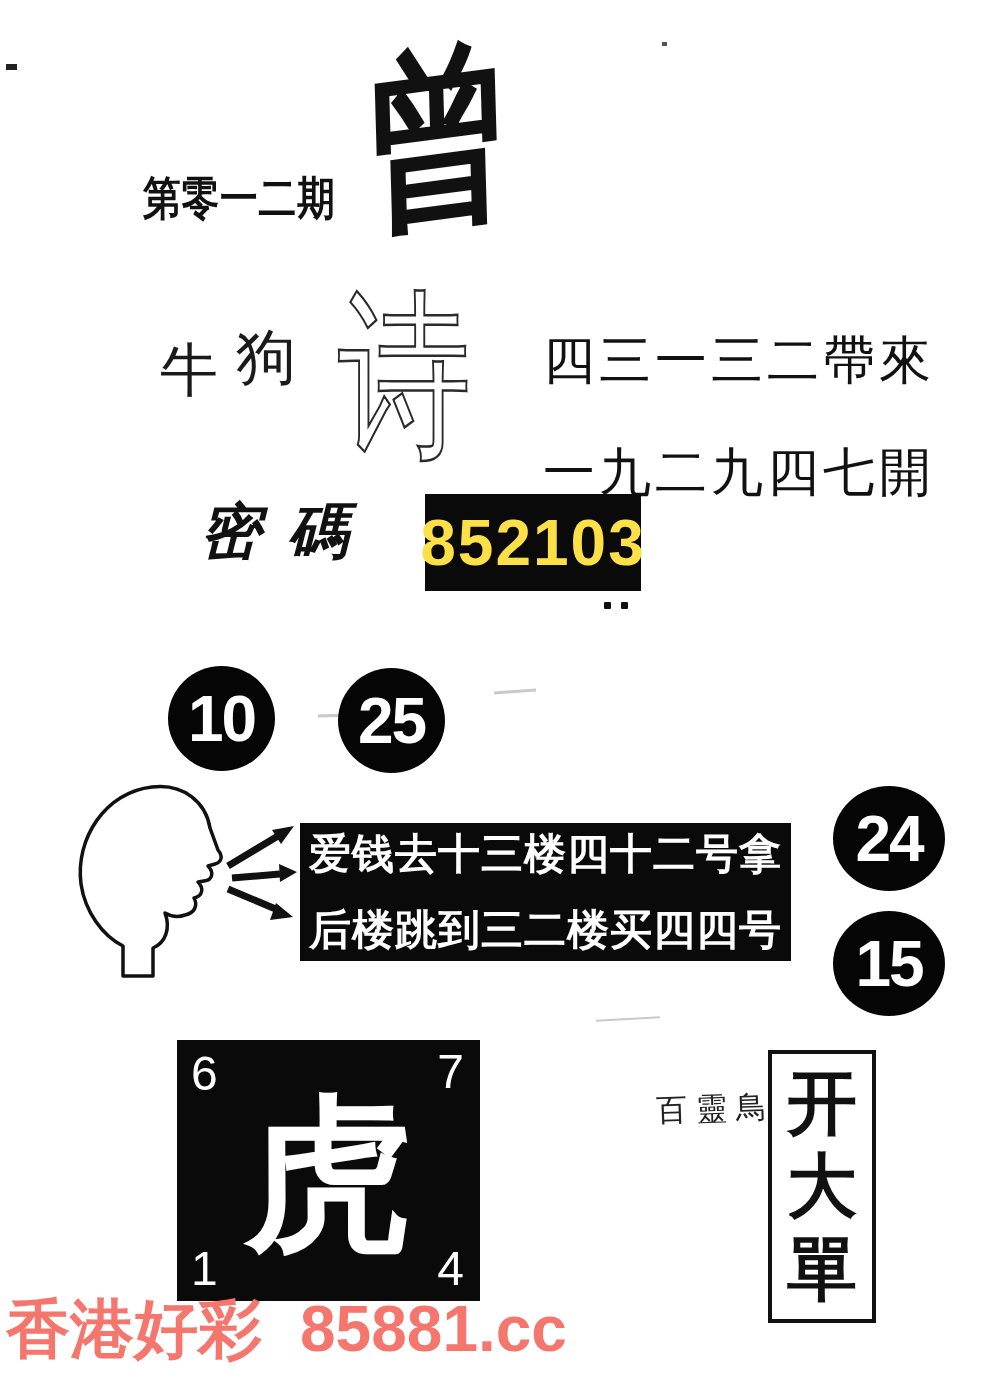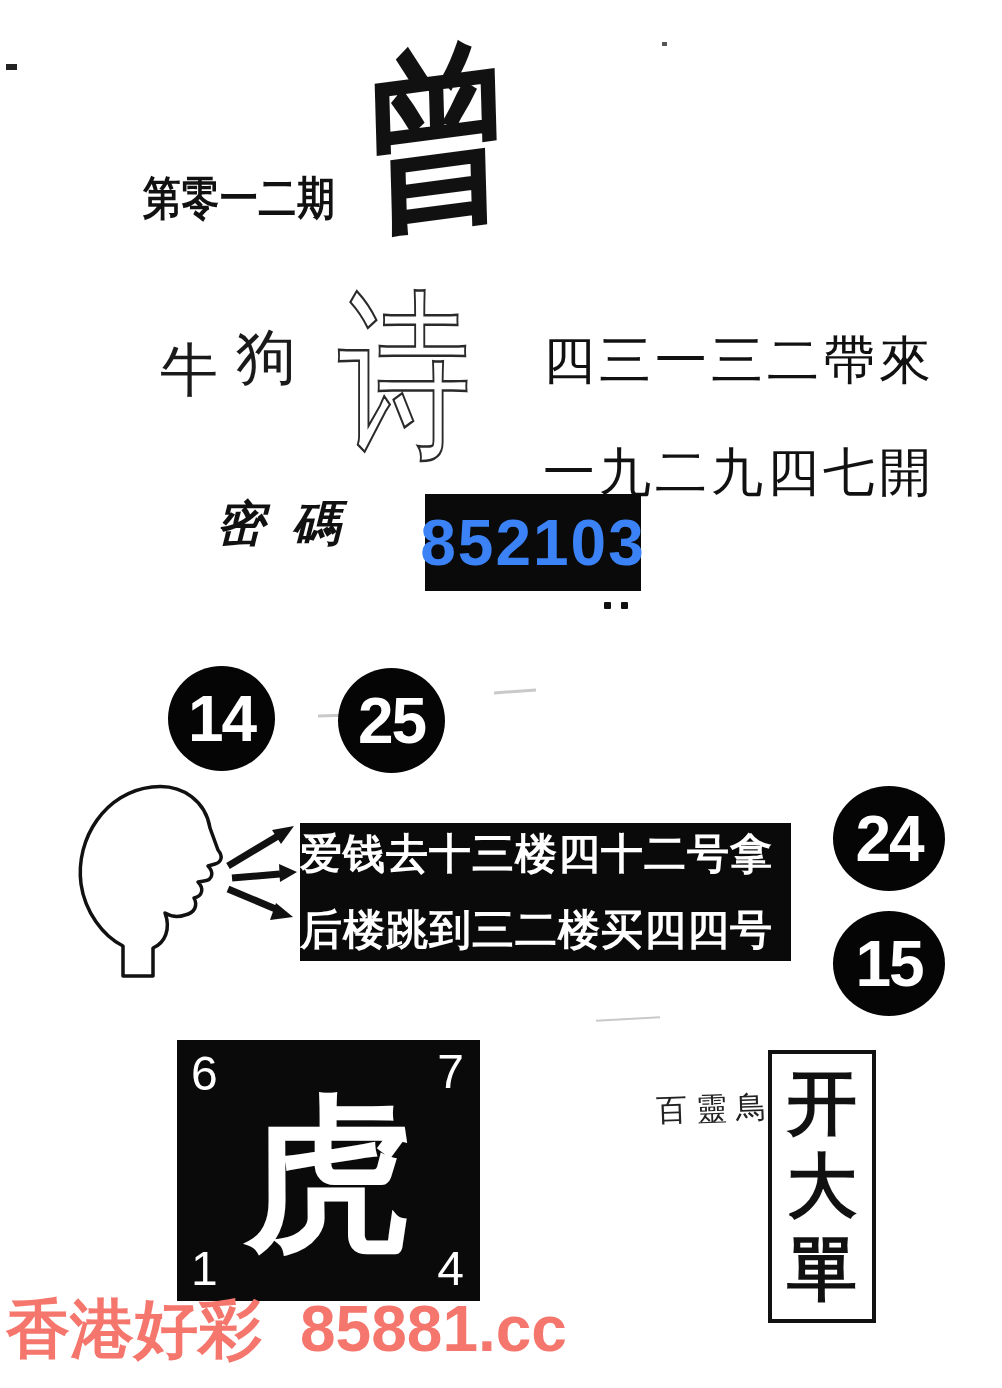--- a/index.html
+++ b/index.html
@@ -46,27 +46,27 @@
     -webkit-text-stroke: 2.5px #2a2a2a;
     transform: scaleX(0.74); transform-origin: left top;
     font-weight: 500;
   }
   .poem-line { left: 543px; font-size: 52px; font-weight: 500; letter-spacing: 4px; white-space: nowrap; }
   .poem-line-1 { top: 326px; }
   .poem-line-2 { top: 406px; margin-top: 32px; }
 
   
   .password-label {
-    left: 216px; top: 492px;
-    font-size: 48px; font-weight: 800; font-style: italic;
+    left: 200px; top: 492px;
+    font-size: 60px; font-weight: 800; font-style: italic;
     letter-spacing: 28px; white-space: nowrap;
   }
   .password-box {
     left: 425px; top: 494px; width: 216px; height: 97px;
-    background: #0a0a0a; color: #3b82f6;
+    background: #0a0a0a; color: #fde047;
     display: flex; align-items: center; justify-content: center;
     font-family: "Liberation Sans", sans-serif;
     font-size: 64px; font-weight: 700; letter-spacing: 2px;
   }
   .dot { width: 7px; height: 7px; background: #111; border-radius: 1px; }
   .dot-1 { left: 604px; top: 602px; }
   .dot-2 { left: 621px; top: 602px; }
 
   
   .ball {
@@ -83,21 +83,21 @@
   .ball-24 { left: 833px; top: 786px; width: 112px; }
   .ball-15 { left: 833px; top: 911px; width: 112px; }
 
   
   .speech-svg { left: 68px; top: 776px; }
 
   
   .speech-box {
     left: 300px; top: 823px; width: 491px; height: 138px;
     background: #0a0a0a; color: #fff;
-    display: flex; flex-direction: column; justify-content: center;
+    display: flex; flex-direction: column; align-items: center; justify-content: center;
     gap: 20px;
     font-family: "Liberation Sans", sans-serif;
     font-weight: 700; font-size: 42px; letter-spacing: 1px;
     white-space: nowrap;
   }
 
   
   .tiger-tile {
     left: 177px; top: 1040px; width: 303px; height: 261px;
     background: #0a0a0a; color: #fff;
@@ -170,21 +170,21 @@
   <div class="abs zodiac-right">狗</div>
   <div class="abs poem-outline">诗</div>
   <div class="abs poem-line poem-line-1">四三一三二帶來</div>
   <div class="abs poem-line poem-line-2">一九二九四七開</div>
 
   <div class="abs password-label">密碼</div>
   <div class="abs password-box">852103</div>
   <div class="abs dot dot-1"></div>
   <div class="abs dot dot-2"></div>
 
-  <div class="abs ball ball-13">14</div>
+  <div class="abs ball ball-13">10</div>
   <div class="abs ball ball-25">25</div>
 
   <div class="abs ball ball-24">24</div>
   <div class="abs ball ball-15">15</div>
 
   <svg class="abs speech-svg" width="240" height="204" viewBox="0 0 240 204">
     <path d="M55,200 L55,170
              C35,160 17,136 13,108
              C7,62 38,16 84,11
              C116,7 138,27 142,52

